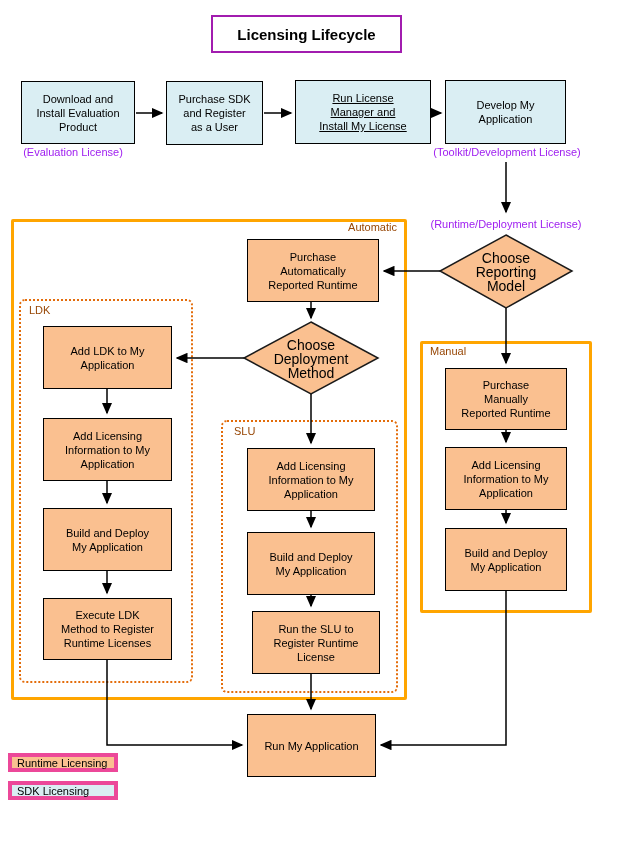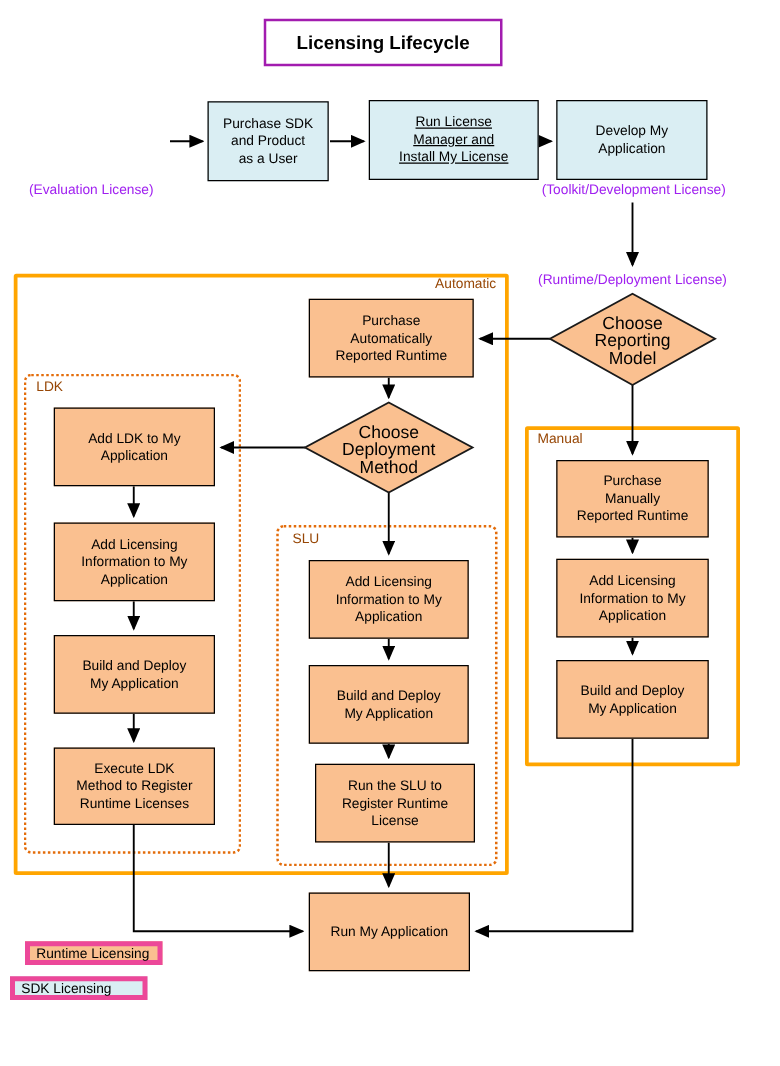--- a/index.html
+++ b/index.html
@@ -90,22 +90,25 @@
     <polyline class="connector" points="107,660 107,745 242,745"></polyline>
 
     <polyline class="connector" points="506,591 506,745 381,745"></polyline>
 
     <polygon class="diamond" points="506,235 572,271 506,308 440,271"></polygon>
     <polygon class="diamond" points="311,322 378,358 311,394 244,358"></polygon>
   </svg>
 
   <div class="title-box">Licensing Lifecycle</div>
 
+  <div class="node sdk" style="left:21px;top:81px;width:114px;height:63px;">Download and
+Install Evaluation
+Product</div>
   <div class="node sdk" style="left:166px;top:81px;width:97px;height:64px;">Purchase SDK
-and Product
+and Register
 as a User</div>
   <div class="node sdk" style="left:295px;top:80px;width:136px;height:64px;text-decoration:underline;">Run License
 Manager and
 Install My License</div>
   <div class="node sdk" style="left:445px;top:80px;width:121px;height:64px;">Develop My
 Application</div>
 
   <div class="license-label" style="left:10px;top:146px;width:126px;">(Evaluation License)</div>
   <div class="license-label" style="left:418px;top:146px;width:178px;">(Toolkit/Development License)</div>
   <div class="license-label" style="left:416px;top:218px;width:180px;">(Runtime/Deployment License)</div>
@@ -146,15 +149,15 @@
 Reported Runtime</div>
   <div class="node runtime" style="left:445px;top:447px;width:122px;height:63px;">Add Licensing
 Information to My
 Application</div>
   <div class="node runtime" style="left:445px;top:528px;width:122px;height:63px;">Build and Deploy
 My Application</div>
 
   <div class="node runtime" style="left:247px;top:714px;width:129px;height:63px;">Run My Application</div>
 
   <div class="legend-item sdk" style="left:8px;top:781px;">SDK Licensing</div>
-  <div class="legend-item runtime" style="left:8px;top:753px;margin-left:12px;">Runtime Licensing</div>
+  <div class="legend-item runtime" style="left:8px;top:753px;">Runtime Licensing</div>
 
 </div>
 
 </body></html>

